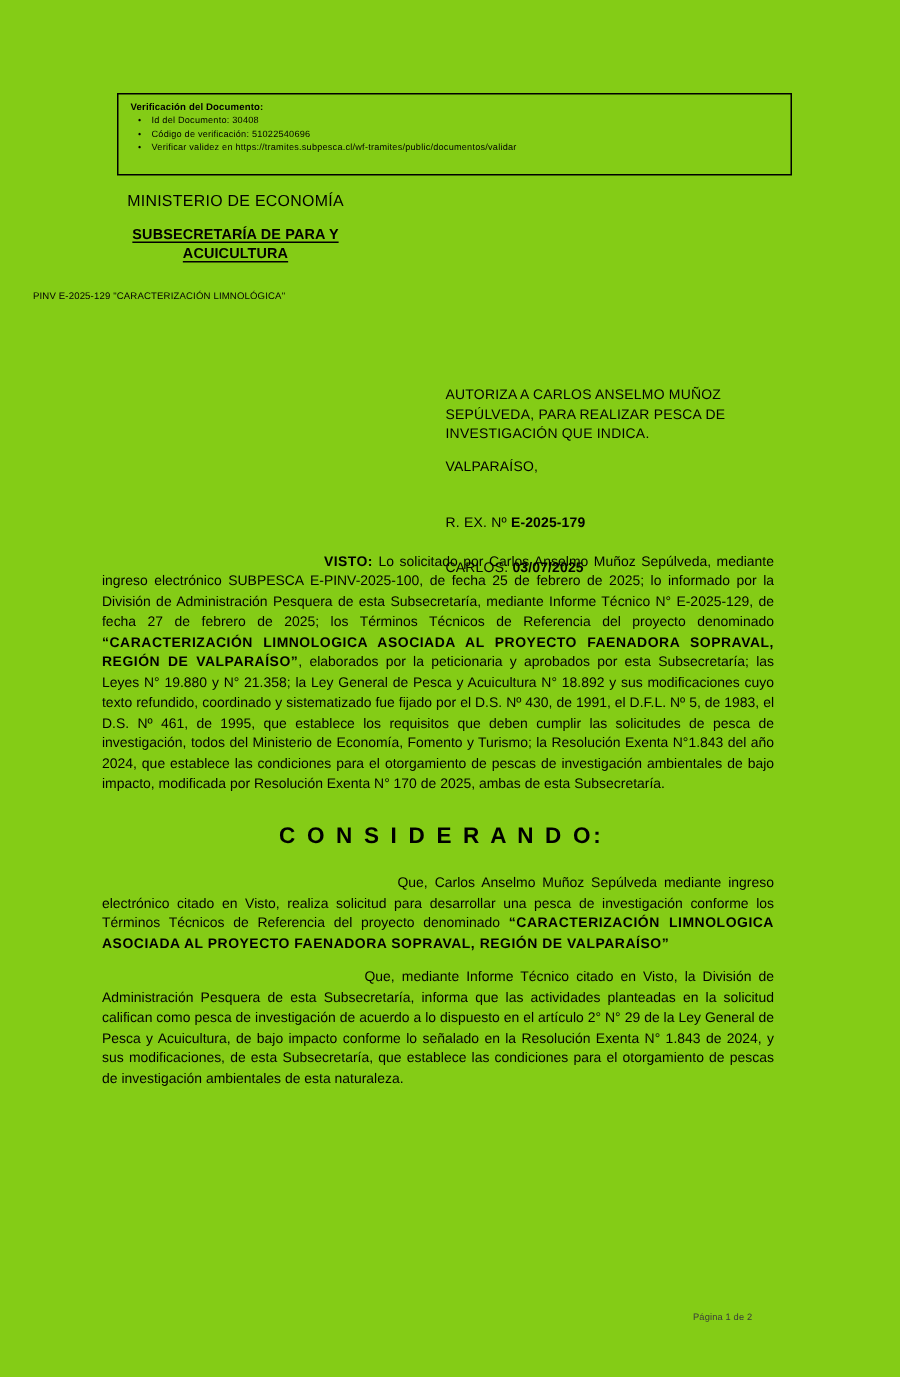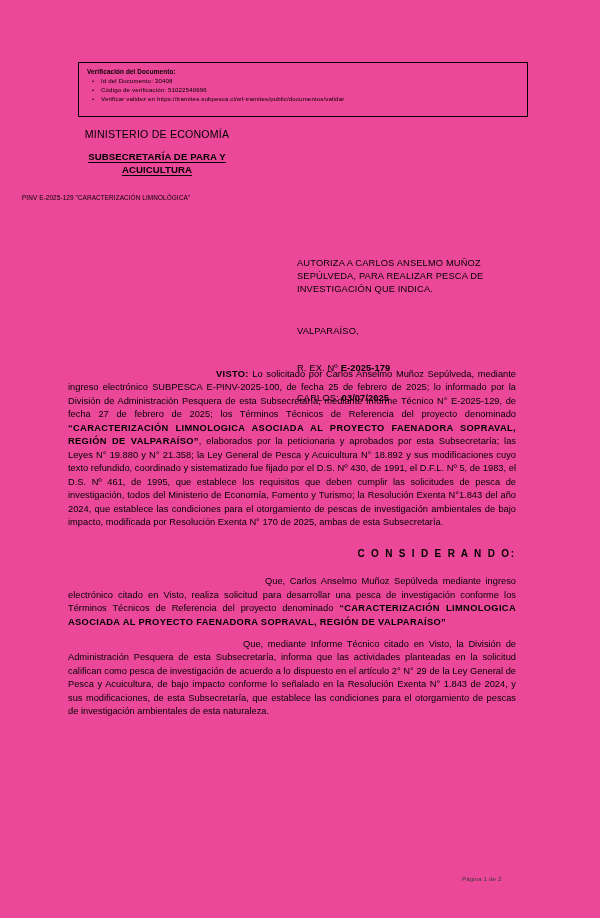--- a/index.html
+++ b/index.html
@@ -12,21 +12,21 @@
     height: 918px;
     position: relative;
     font-family: "Liberation Sans", sans-serif;
     color: #000000;
     overflow: hidden;
   }
 
   .page {
     position: absolute;
     inset: 0;
-    background: #ec4899;
+    background: #84cc16;
   }
 
   
   .verif-box {
     position: absolute;
     left: 78px;
     top: 62px;
     width: 450px;
     height: 55px;
     border: 1.4px solid #000;
@@ -101,21 +101,21 @@
     top: 222px;
     width: 231px;
     font-size: 9.3px;
     line-height: 1.42;
   }
   .doc-title {
     letter-spacing: 0.15px;
     margin-top: 35px;
   }
   .place {
-    margin-top: 28px;
+    margin-top: 8px;
     letter-spacing: 0.15px;
   }
   .resnum {
     margin-top: 24px;
     letter-spacing: 0.15px;
   }
   .resdate {
     margin-top: 17px;
     letter-spacing: 0.15px;
   }
@@ -153,25 +153,25 @@
   }
   .kw {
     font-weight: bold;
     letter-spacing: 0.3px;
   }
   .proj {
     font-weight: bold;
     letter-spacing: 0.35px;
   }
   .considerando {
-    text-align: right;
+    text-align: left;
     font-weight: bold;
     letter-spacing: 1.8px;
     margin: 17px 0 14px 118px;
-    font-size: 10px;
+    font-size: 15px;
   }
 
   
   .footer {
     position: absolute;
     left: 0;
     top: 875px;
     width: 600px;
     text-align: center;
     font-size: 6.2px;

